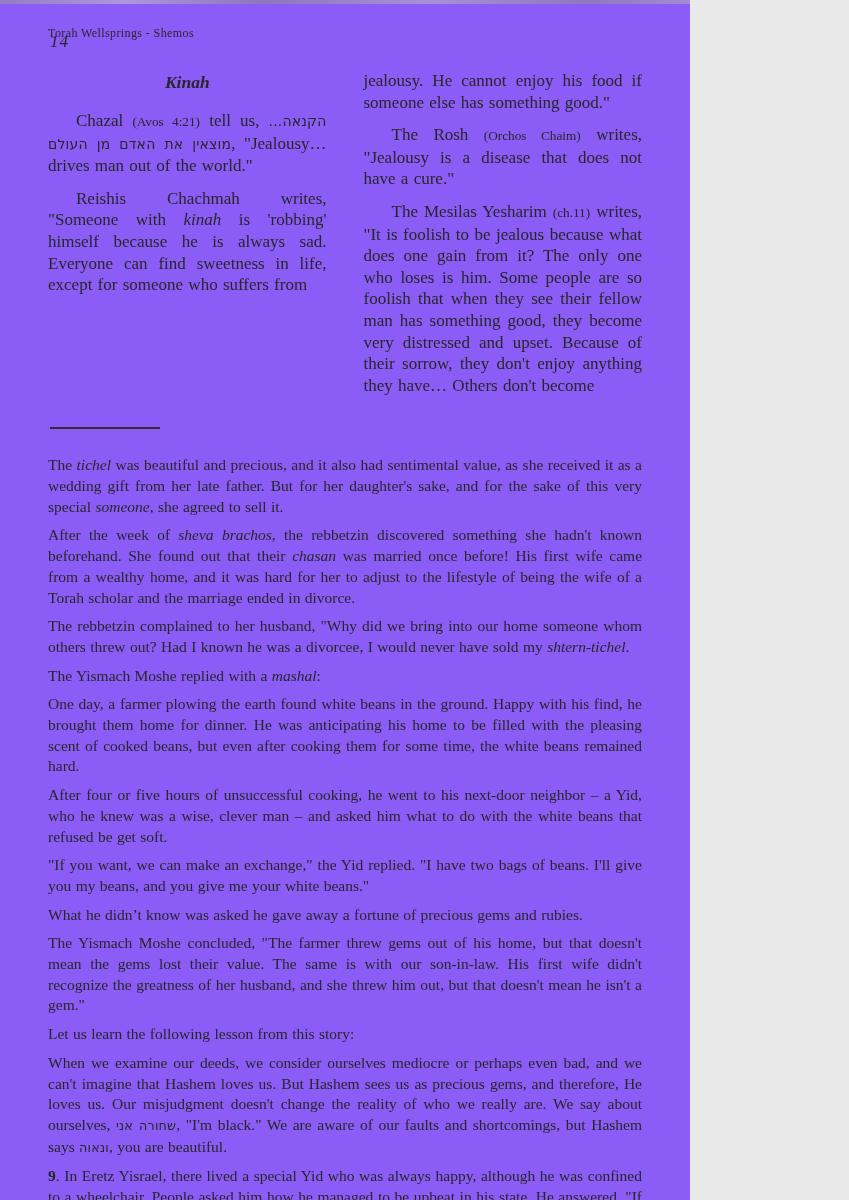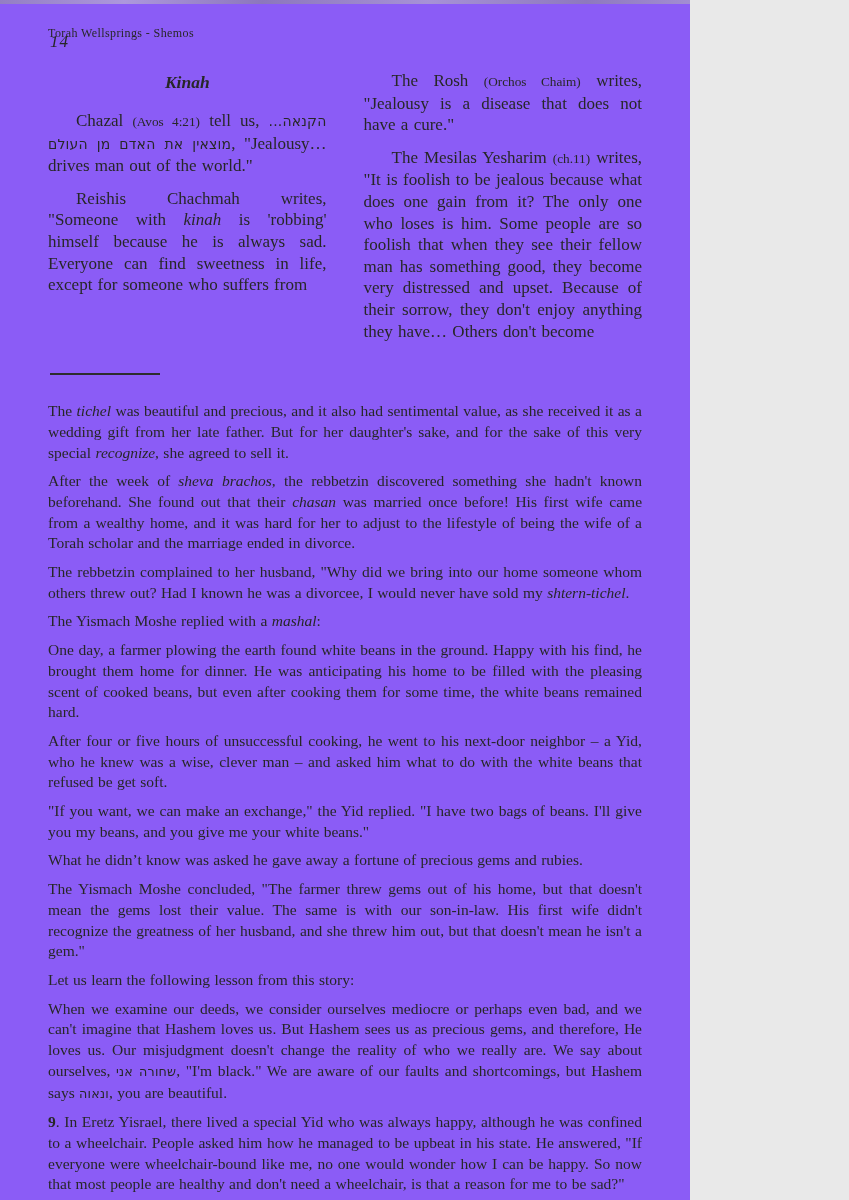--- a/index.html
+++ b/index.html
@@ -100,30 +100,31 @@
   <div class="columns">
     <div class="column">
       <div class="col-heading">Kinah</div>
       <div>
           <p class="para"><span>Chazal </span><span class="seg-small">(Avos 4:21)</span><span> tell us, </span><span class="seg-hebrew">הקנאה... מוצאין את האדם מן העולם</span><span>, "Jealousy…drives man out of the world."</span></p>
           <p class="para"><span>Reishis Chachmah writes, "Someone with </span><span class="seg-italic">kinah</span><span> is 'robbing' himself because he is always sad. Everyone can find sweetness in life, except for someone who suffers from</span></p>
         </div>
     </div>
     <div class="column">
       <div>
+          <p class="para no-indent"><span>jealousy. He cannot enjoy his food if someone else has something good."</span></p>
           <p class="para"><span>The Rosh </span><span class="seg-small">(Orchos Chaim)</span><span> writes, "Jealousy is a disease that does not have a cure."</span></p>
           <p class="para"><span>The Mesilas Yesharim </span><span class="seg-small">(ch.11)</span><span> writes, "It is foolish to be jealous because what does one gain from it? The only one who loses is him. Some people are so foolish that when they see their fellow man has something good, they become very distressed and upset. Because of their sorrow, they don't enjoy anything they have… Others don't become</span></p>
         </div>
     </div>
   </div>
 
   <hr class="divider">
 
   <div class="footnotes">
-      <p class="para"><span>The </span><span class="seg-italic">tichel</span><span> was beautiful and precious, and it also had sentimental value, as she received it as a wedding gift from her late father. But for her daughter's sake, and for the sake of this very special </span><span class="seg-italic">recognize</span><span>, she agreed to sell it.</span></p>
+      <p class="para"><span>The </span><span class="seg-italic">tichel</span><span> was beautiful and precious, and it also had sentimental value, as she received it as a wedding gift from her late father. But for her daughter's sake, and for the sake of this very special </span><span class="seg-italic">someone</span><span>, she agreed to sell it.</span></p>
       <p class="para"><span>After the week of </span><span class="seg-italic">sheva brachos</span><span>, the rebbetzin discovered something she hadn't known beforehand. She found out that their </span><span class="seg-italic">chasan</span><span> was married once before! His first wife came from a wealthy home, and it was hard for her to adjust to the lifestyle of being the wife of a Torah scholar and the marriage ended in divorce.</span></p>
       <p class="para"><span>The rebbetzin complained to her husband, "Why did we bring into our home someone whom others threw out? Had I known he was a divorcee, I would never have sold my </span><span class="seg-italic">shtern-tichel</span><span>.</span></p>
       <p class="para"><span>The Yismach Moshe replied with a </span><span class="seg-italic">mashal</span><span>:</span></p>
       <p class="para"><span>One day, a farmer plowing the earth found white beans in the ground. Happy with his find, he brought them home for dinner. He was anticipating his home to be filled with the pleasing scent of cooked beans, but even after cooking them for some time, the white beans remained hard.</span></p>
       <p class="para"><span>After four or five hours of unsuccessful cooking, he went to his next-door neighbor – a Yid, who he knew was a wise, clever man – and asked him what to do with the white beans that refused be get soft.</span></p>
       <p class="para"><span>"If you want, we can make an exchange," the Yid replied. "I have two bags of beans. I'll give you my beans, and you give me your white beans."</span></p>
       <p class="para"><span>What he didn’t know was asked he gave away a fortune of precious gems and rubies.</span></p>
       <p class="para"><span>The Yismach Moshe concluded, "The farmer threw gems out of his home, but that doesn't mean the gems lost their value. The same is with our son-in-law. His first wife didn't recognize the greatness of her husband, and she threw him out, but that doesn't mean he isn't a gem."</span></p>
       <p class="para"><span>Let us learn the following lesson from this story:</span></p>
       <p class="para"><span>When we examine our deeds, we consider ourselves mediocre or perhaps even bad, and we can't imagine that Hashem loves us. But Hashem sees us as precious gems, and therefore, He loves us. Our misjudgment doesn't change the reality of who we really are. We say about ourselves, </span><span class="seg-hebrew">שחורה אני</span><span>, "I'm black." We are aware of our faults and shortcomings, but Hashem says </span><span class="seg-hebrew">ונאוה</span><span>, you are beautiful.</span></p>

